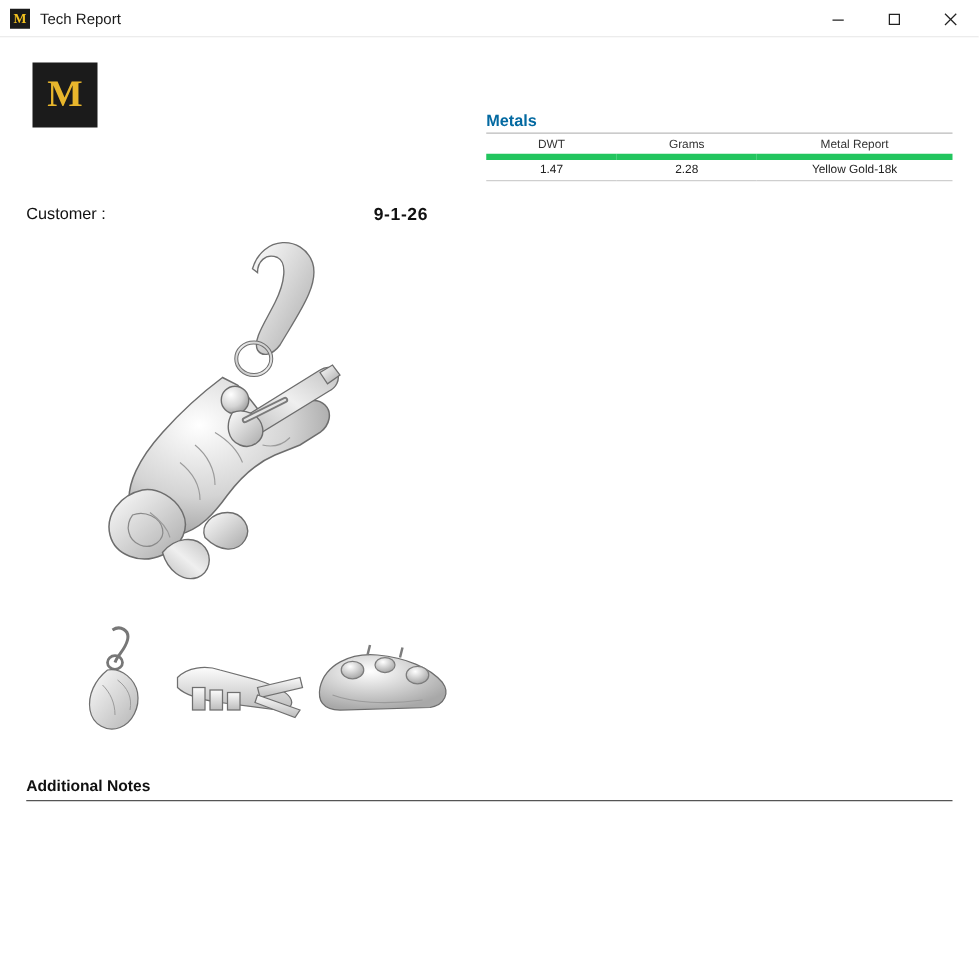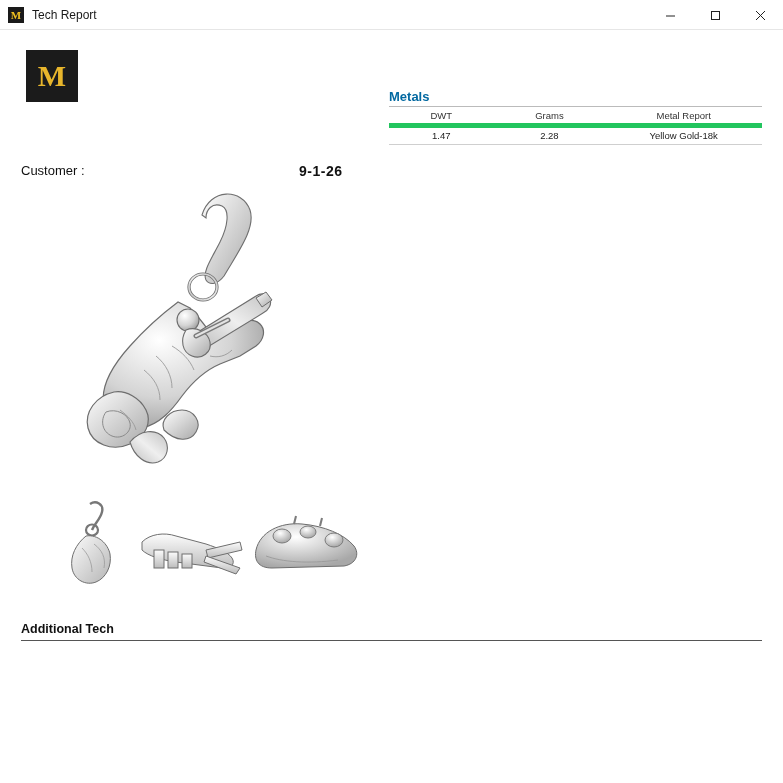--- a/index.html
+++ b/index.html
@@ -342,18 +342,18 @@
         <ellipse cx="62" cy="22" rx="8" ry="6" fill="url(#t3)" stroke="#7c7c7c" stroke-width="1"></ellipse>
         <ellipse cx="88" cy="30" rx="9" ry="7" fill="url(#t3)" stroke="#7c7c7c" stroke-width="1"></ellipse>
         <path d="M20 46 C 36 52, 62 54, 92 50" fill="none" stroke="#9a9a9a" stroke-width="0.9"></path>
         <path d="M48 14 L 50 6" stroke="#7c7c7c" stroke-width="2"></path>
         <path d="M74 16 L 76 8" stroke="#7c7c7c" stroke-width="2"></path>
       </svg>
     </div>
   </div>
 
   <div class="notes">
-    <div class="notes-title">Additional Tech</div>
+    <div class="notes-title">Additional Notes</div>
     <div class="notes-rule"></div>
     <div class="notes-body"></div>
   </div>
 
 </div>
 
 </body></html>

